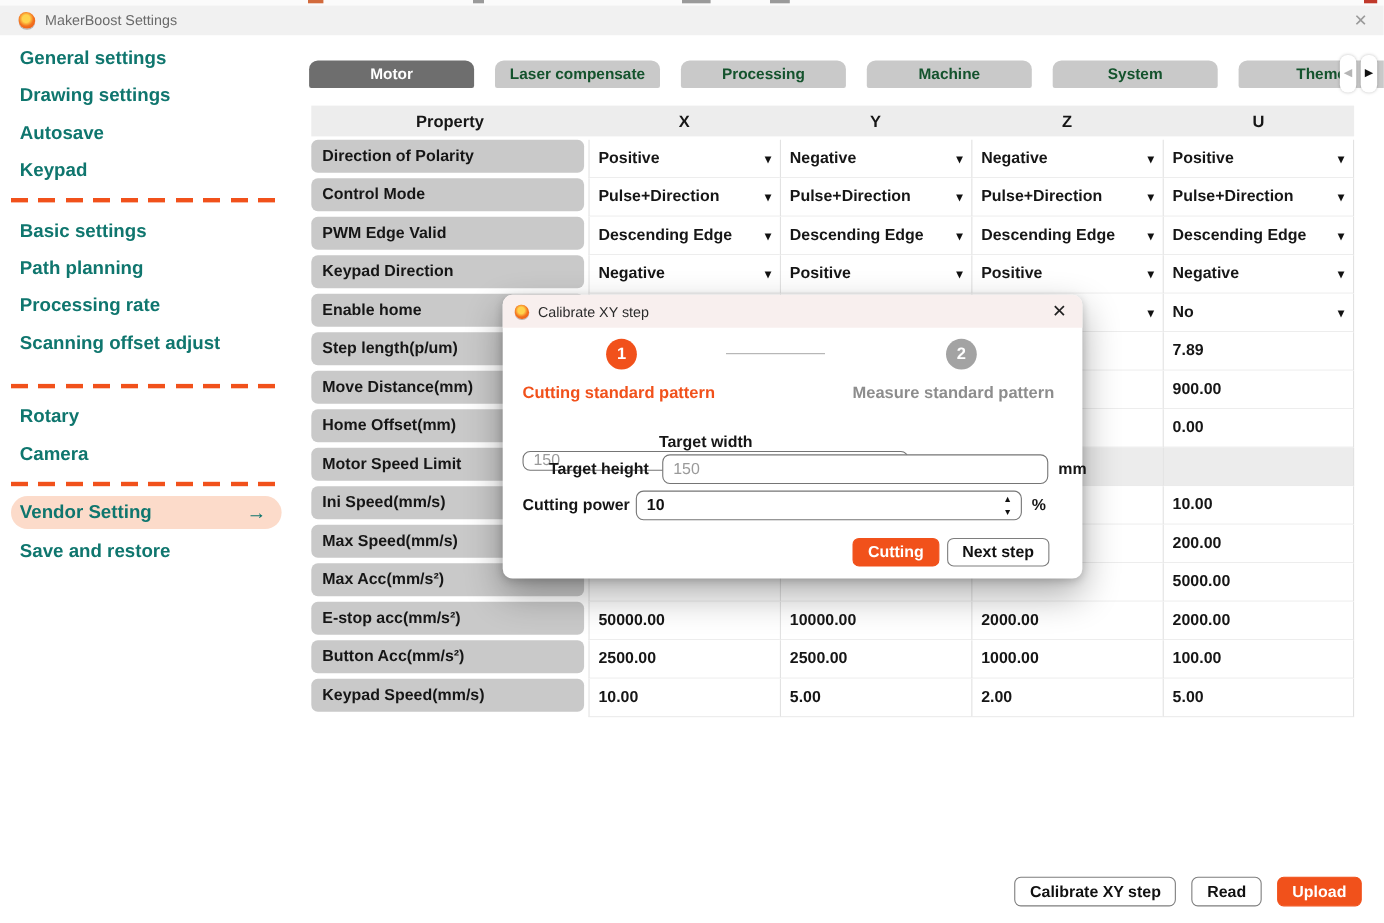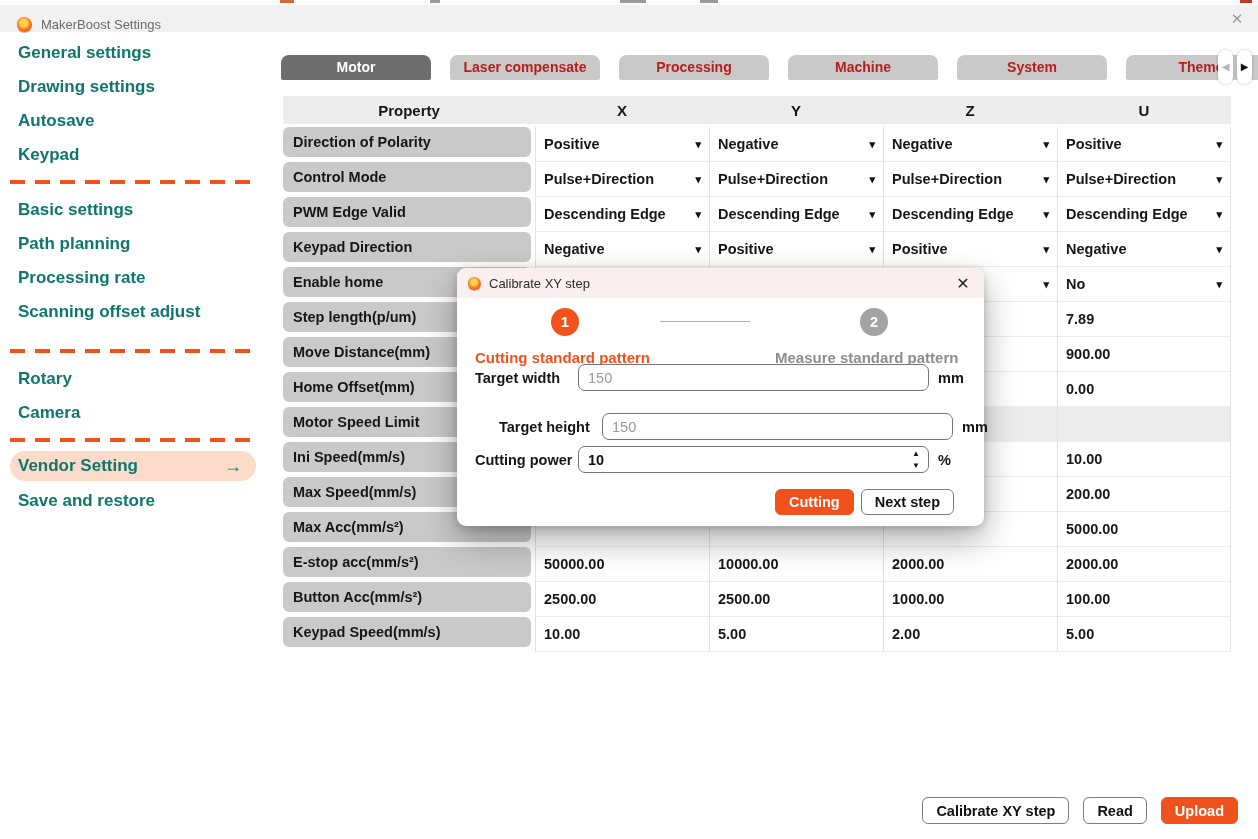--- a/index.html
+++ b/index.html
@@ -14,21 +14,21 @@
   .top-sliver i { position:absolute; top:0; height:3px; background:#9a9a9a; }
   .top-sliver i.m1{left:280px;width:14px;background:#d26a3c;}
   .top-sliver i.m2{left:430px;width:10px;}
   .top-sliver i.m3{left:620px;width:26px;}
   .top-sliver i.m4{left:700px;width:18px;}
   .top-sliver i.m5{left:1240px;width:12px;background:#c0392b;}
 
   
   .titlebar {
     position:absolute; left:0; top:5px; width:1258px; height:27px;
-    background:#f1f1f1; display:flex; align-items:flex-end; padding-left:17px;
+    background:#f1f1f1; display:flex; align-items:center; padding-left:17px;
   }
   .logo {
     width:15px; height:15px; border-radius:45% 55% 50% 50%;
     background:radial-gradient(circle at 45% 40%, #ffd34d 0 28%, #f3731f 55%, #e84d12 100%);
     box-shadow:0 1px 0 rgba(0,0,0,.25);
   }
   .titlebar .t-label { margin-left:9px; font-size:13px; color:#6a6a6a; }
   .win-close {
     position:absolute; right:10px; top:3px; width:22px; height:22px;
     display:flex; align-items:center; justify-content:center;
@@ -54,21 +54,21 @@
   .side-gap { height:12px; }
 
   
   .tabs {
     position:absolute; left:281px; top:55px; height:25px;
     display:flex; gap:19px;
   }
   .tab {
     width:150px; height:25px; background:#c9c9c9; border:none;
     border-radius:8px 8px 2px 2px; font-family:inherit;
-    font-size:14px; font-weight:bold; color:#b91c1c; text-align:center; line-height:25px;
+    font-size:14px; font-weight:bold; color:#14532d; text-align:center; line-height:25px;
   }
   .tab.active { background:#6e6e6e; color:#fff; }
   .tab-arrows { position:absolute; right:6px; top:50px; display:flex; gap:4px; }
   .tab-arrow {
     width:15px; height:34px; background:#fff; border:none; border-radius:7px;
     box-shadow:0 0 3px rgba(0,0,0,.25); font-size:10px; line-height:34px; text-align:center;
     padding:0; color:#111;
   }
   .tab-arrow.disabled { color:#b5b5b5; }
 
@@ -410,21 +410,21 @@
     <div class="logo"></div>
     <span class="modal-title">Calibrate XY step</span>
     <div class="modal-close">✕</div>
   </div>
   <div class="step-circle step1-circle">1</div>
   <div class="step-line"></div>
   <div class="step-circle step2-circle">2</div>
   <div class="step-label step1-label">Cutting standard pattern</div>
   <div class="step-label step2-label">Measure standard pattern</div>
 
-  <div class="form-row" style="top:96px;">
+  <div class="form-row" style="top:126px;flex-direction:column;">
     <span class="form-label">Target width</span>
     <input class="form-input" value="150" style="">
     <span class="unit">mm</span>
   </div>
   <div class="form-row" style="top:145px;margin-left:24px;">
     <span class="form-label">Target height</span>
     <input class="form-input" value="150" style="">
     <span class="unit">mm</span>
   </div>
   <div class="form-row" style="top:178px;">

